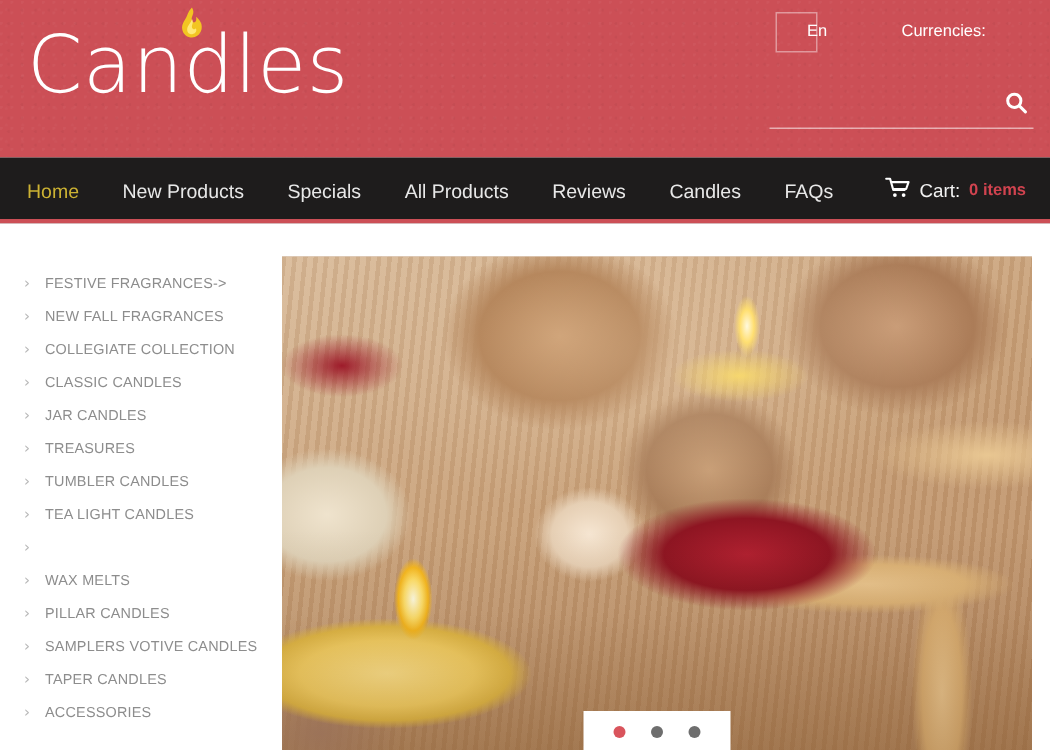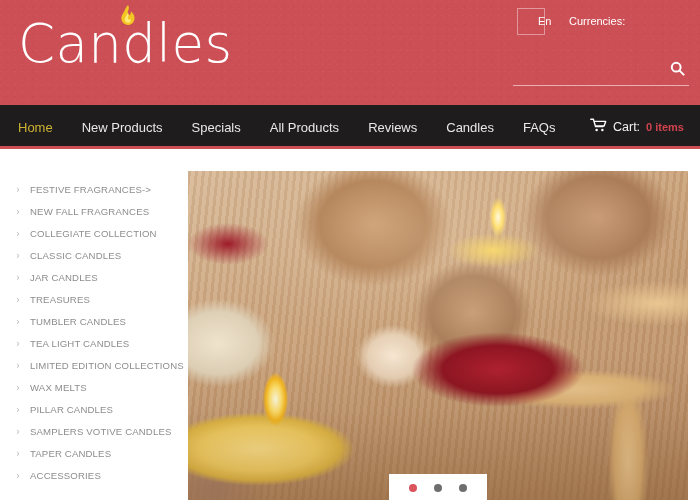--- a/index.html
+++ b/index.html
@@ -54,21 +54,21 @@
     border: 1px solid rgba(255,255,255,0.42);
     color: #fff;
     font-size: 11px;
     line-height: 25px;
     text-align: center;
     cursor: pointer;
     padding-left: 20px;
   }
   .curr-label {
     position: absolute;
-    left: 569px; top: 15px;
+    left: 601px; top: 15px;
     font-size: 11px;
     color: #ffffff;
   }
   .curr-select {
     position: absolute;
     left: 618px; top: 11px;
     width: 78px; height: 20px;
     border: 1px solid rgba(255,255,255,0.55);
     background: transparent;
     color: #ffffff;
@@ -366,21 +366,20 @@
     <div class="cat-item">
       <span class="cat-arrow">›</span>
       <span class="cat-label">TUMBLER CANDLES</span>
     </div>
     <div class="cat-item">
       <span class="cat-arrow">›</span>
       <span class="cat-label">TEA LIGHT CANDLES</span>
     </div>
     <div class="cat-item">
       <span class="cat-arrow">›</span>
-      <span class="cat-label">LIMITED EDITION COLLECTIONS</span>
     </div>
     <div class="cat-item">
       <span class="cat-arrow">›</span>
       <span class="cat-label">WAX MELTS</span>
     </div>
     <div class="cat-item">
       <span class="cat-arrow">›</span>
       <span class="cat-label">PILLAR CANDLES</span>
     </div>
     <div class="cat-item">

